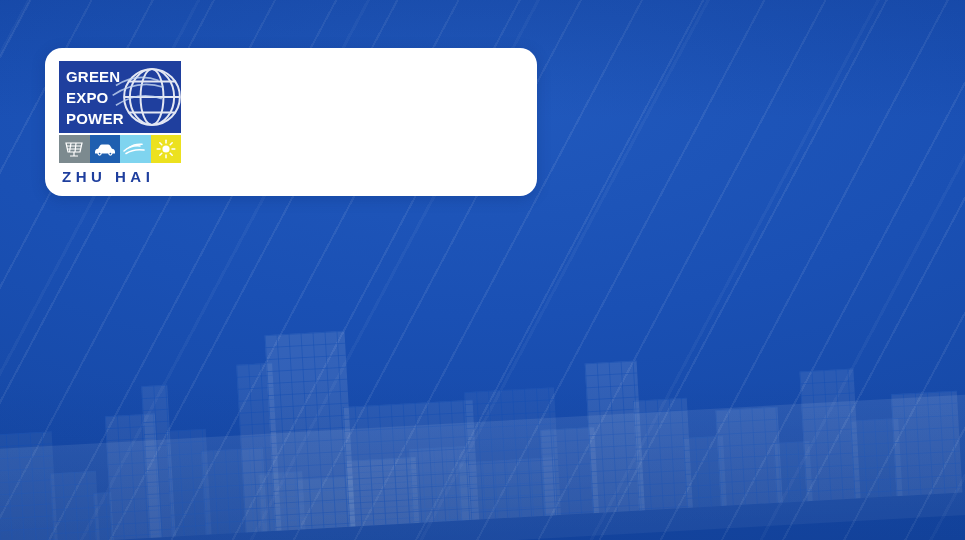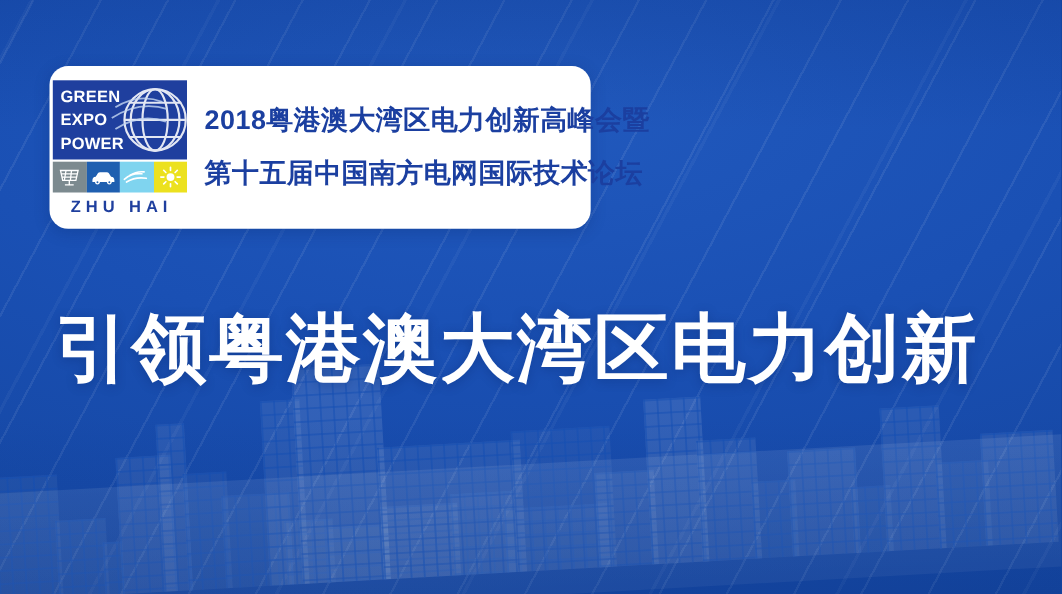--- a/index.html
+++ b/index.html
@@ -93,29 +93,29 @@
     width: 1030px;
     height: 210px;
     transform: rotate(-3.2deg);
     transform-origin: left bottom;
   }
 
   
   .banner {
     position: absolute;
     left: 45px;
-    top: 60px;
+    top: 48px;
     width: 492px;
     height: 148px;
     background: #ffffff;
     border-radius: 17px;
     box-shadow: 0 3px 14px rgba(5,30,90,0.22);
     display: flex;
     align-items: center;
-    padding: 0 0 0 3px;
+    padding: 0 0 0 14px;
     box-sizing: border-box;
   }
 
   
   .logo {
     width: 122px;
     flex: 0 0 122px;
     margin-top: 2px;
   }
   .logo-top {
@@ -160,21 +160,21 @@
   .c-gray { background: #7c8a8f; }
   .c-blue { background: #1f5fb0; }
   .c-lblue { background: #7fd4ef; }
   .c-yellow { background: #ece11f; }
   .logo-city {
     margin-top: 5px;
     color: #1f3f9e;
     font-weight: bold;
     font-size: 15px;
     letter-spacing: 4.5px;
-    text-align: center;
+    text-align: left;
     padding-left: 3px;
   }
 
   
   .banner-text {
     flex: 1 1 auto;
     padding-left: 16px;
     padding-right: 8px;
   }
   .banner-line {
@@ -312,21 +312,16 @@
               <path d="M16.2 3.8 L14.2 5.8"></path>
                 <path d="M5.8 14.2 L3.8 16.2"></path>
             </g>
           </svg>
         </div>
       </div>
 
       <div class="logo-city">ZHU HAI</div>
     </div>
 
-    <div class="banner-text">
-      <div class="banner-line l1">2018粤港澳大湾区电力创新高峰会暨</div>
-      <div class="banner-line l2">第十五届中国南方电网国际技术论坛</div>
-    </div>
   </div>
 
-  <div class="headline">引领粤港澳大湾区电力创新</div>
 
 </div>
 
 </body></html>

